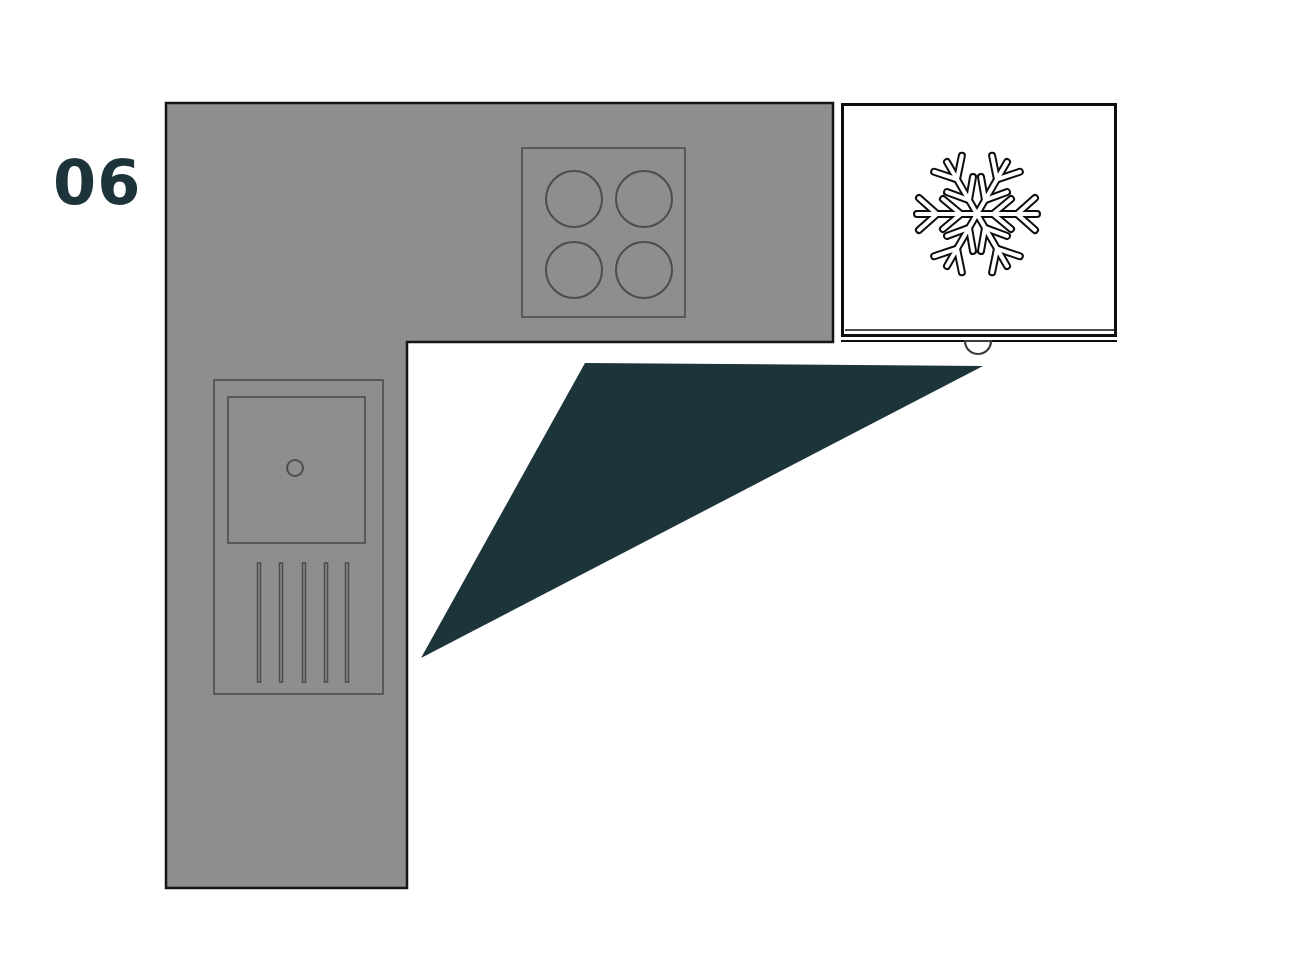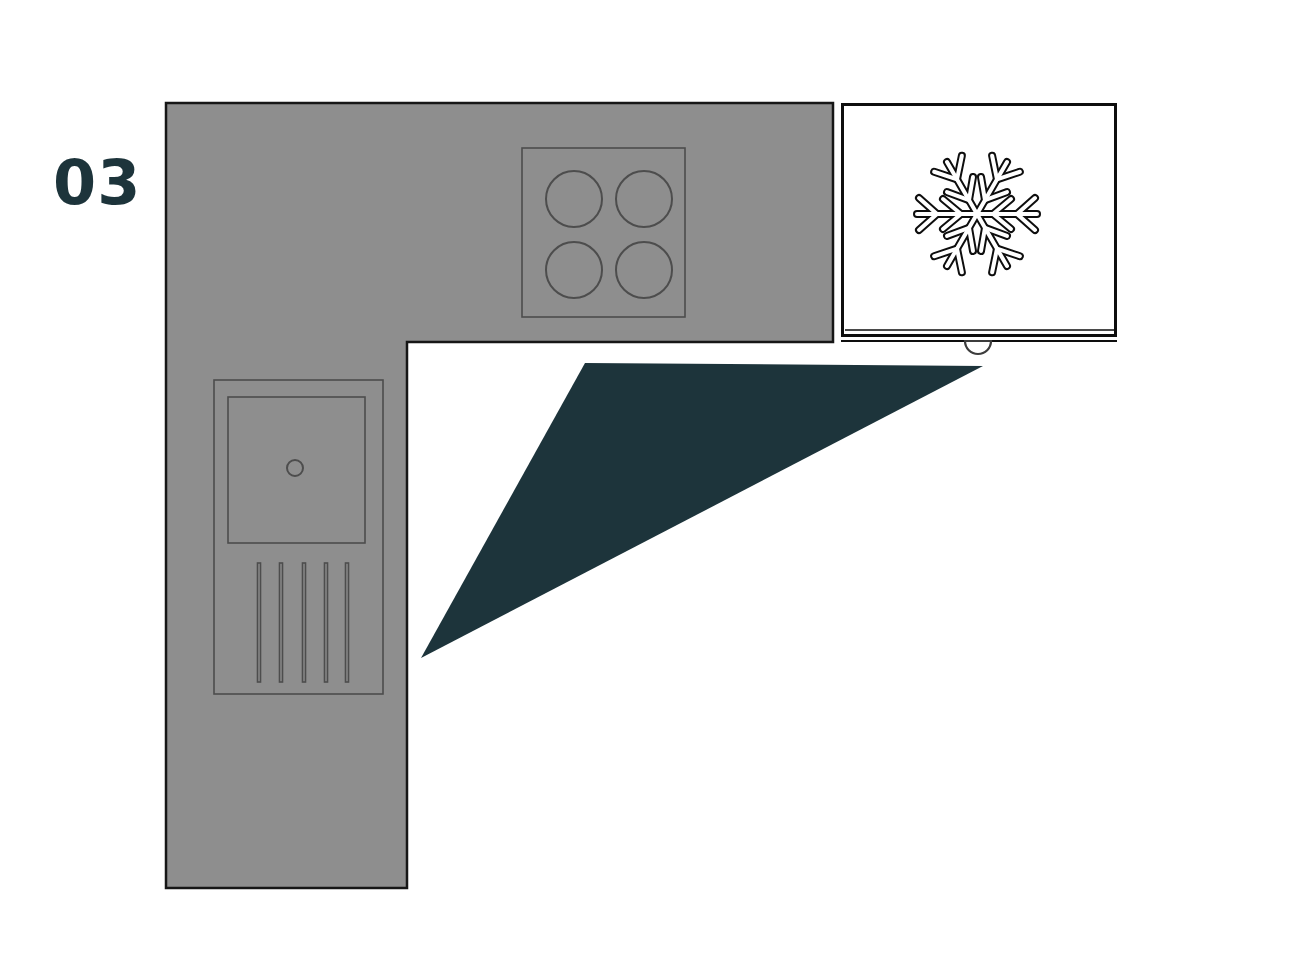--- a/index.html
+++ b/index.html
@@ -89,21 +89,21 @@
   .work-triangle {
     fill: var(--accent);
     stroke: none;
   }
 </style>
 </head>
 <body>
 
 <div class="canvas">
 
-  <div class="plan-number">03</div>
+  <div class="plan-number">06</div>
 
   <svg class="floorplan" viewBox="0 0 1298 965">
 
     <defs>
       <g id="flake">
         <g>
           <path d="M -60 0 H 60"></path>
           <path d="M -58 -16 L -40 0 L -58 16"></path>
           <path d="M 58 -16 L 40 0 L 58 16"></path>
           <path d="M -34 -15 L -16 0 L -34 15"></path>

